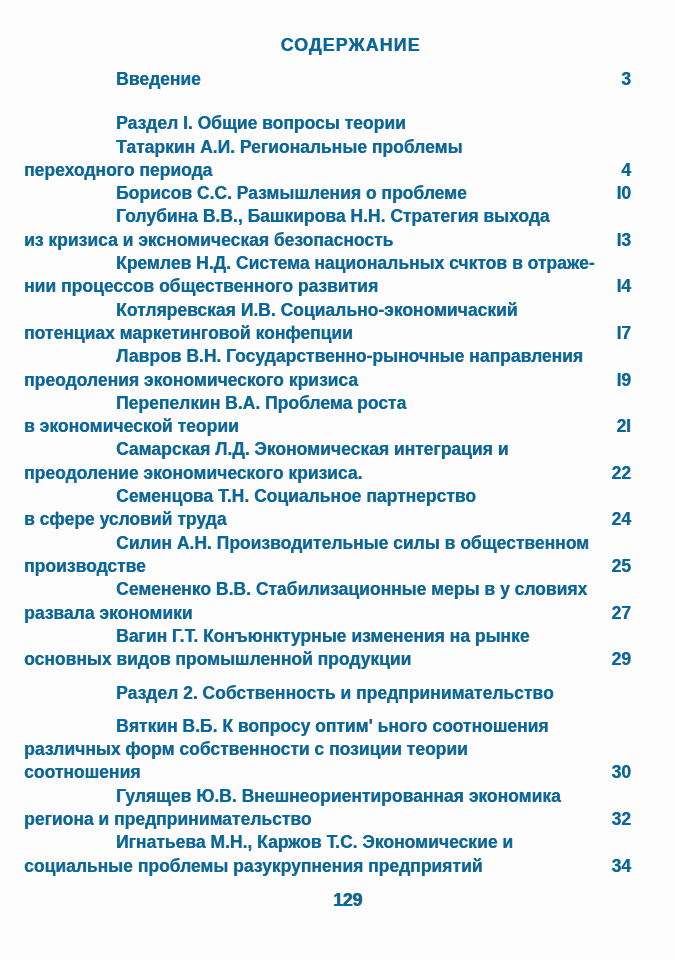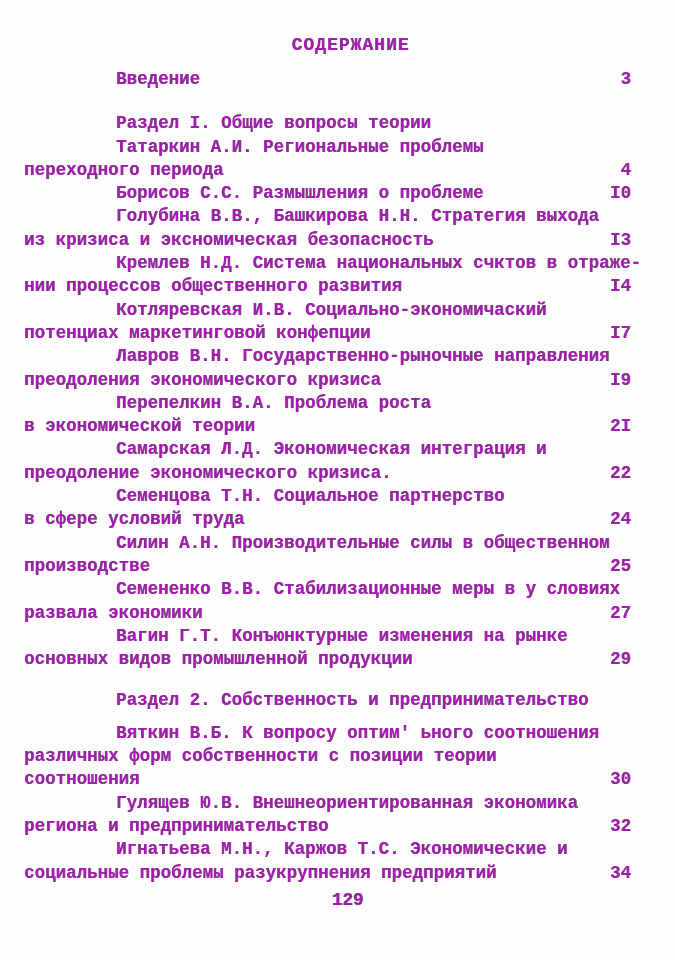--- a/index.html
+++ b/index.html
@@ -6,23 +6,23 @@
     margin: 0;
     padding: 0;
     background: #ffffff;
   }
   .page {
     position: relative;
     width: 675px;
     height: 960px;
     background: #fdfdfd;
     overflow: hidden;
-    font-family: Liberation Mono, monospace;
+    font-family: Liberation Sans, sans-serif;
     font-weight: 700;
-    color: #a21caf;
+    color: #0369a1;
   }
   .doc-title {
     position: absolute;
     top: 35px;
     left: 0;
     width: 100%;
     text-align: center;
     font-size: 18px;
     letter-spacing: 1px;
     transform: translateX(13px);
@@ -37,21 +37,21 @@
   .row {
     position: relative;
     font-size: 17.5px;
     line-height: 23.3px;
     padding-left: 24px;
     white-space: nowrap;
     text-shadow: 0.5px 0 0 rgba(23,21,19,0.55);
   }
   .row.para { padding-left: 116px; }
   .row.gap-s { margin-top: 21px; }
-  .row.gap-m { margin-top: 18px; }
+  .row.gap-m { margin-top: 11px; }
   .row.gap-l { margin-top: 9px; }
   .pagenum {
     position: absolute;
     right: 44px;
     top: 0;
   }
   .footer {
     position: absolute;
     top: 890px;
     left: 0;

